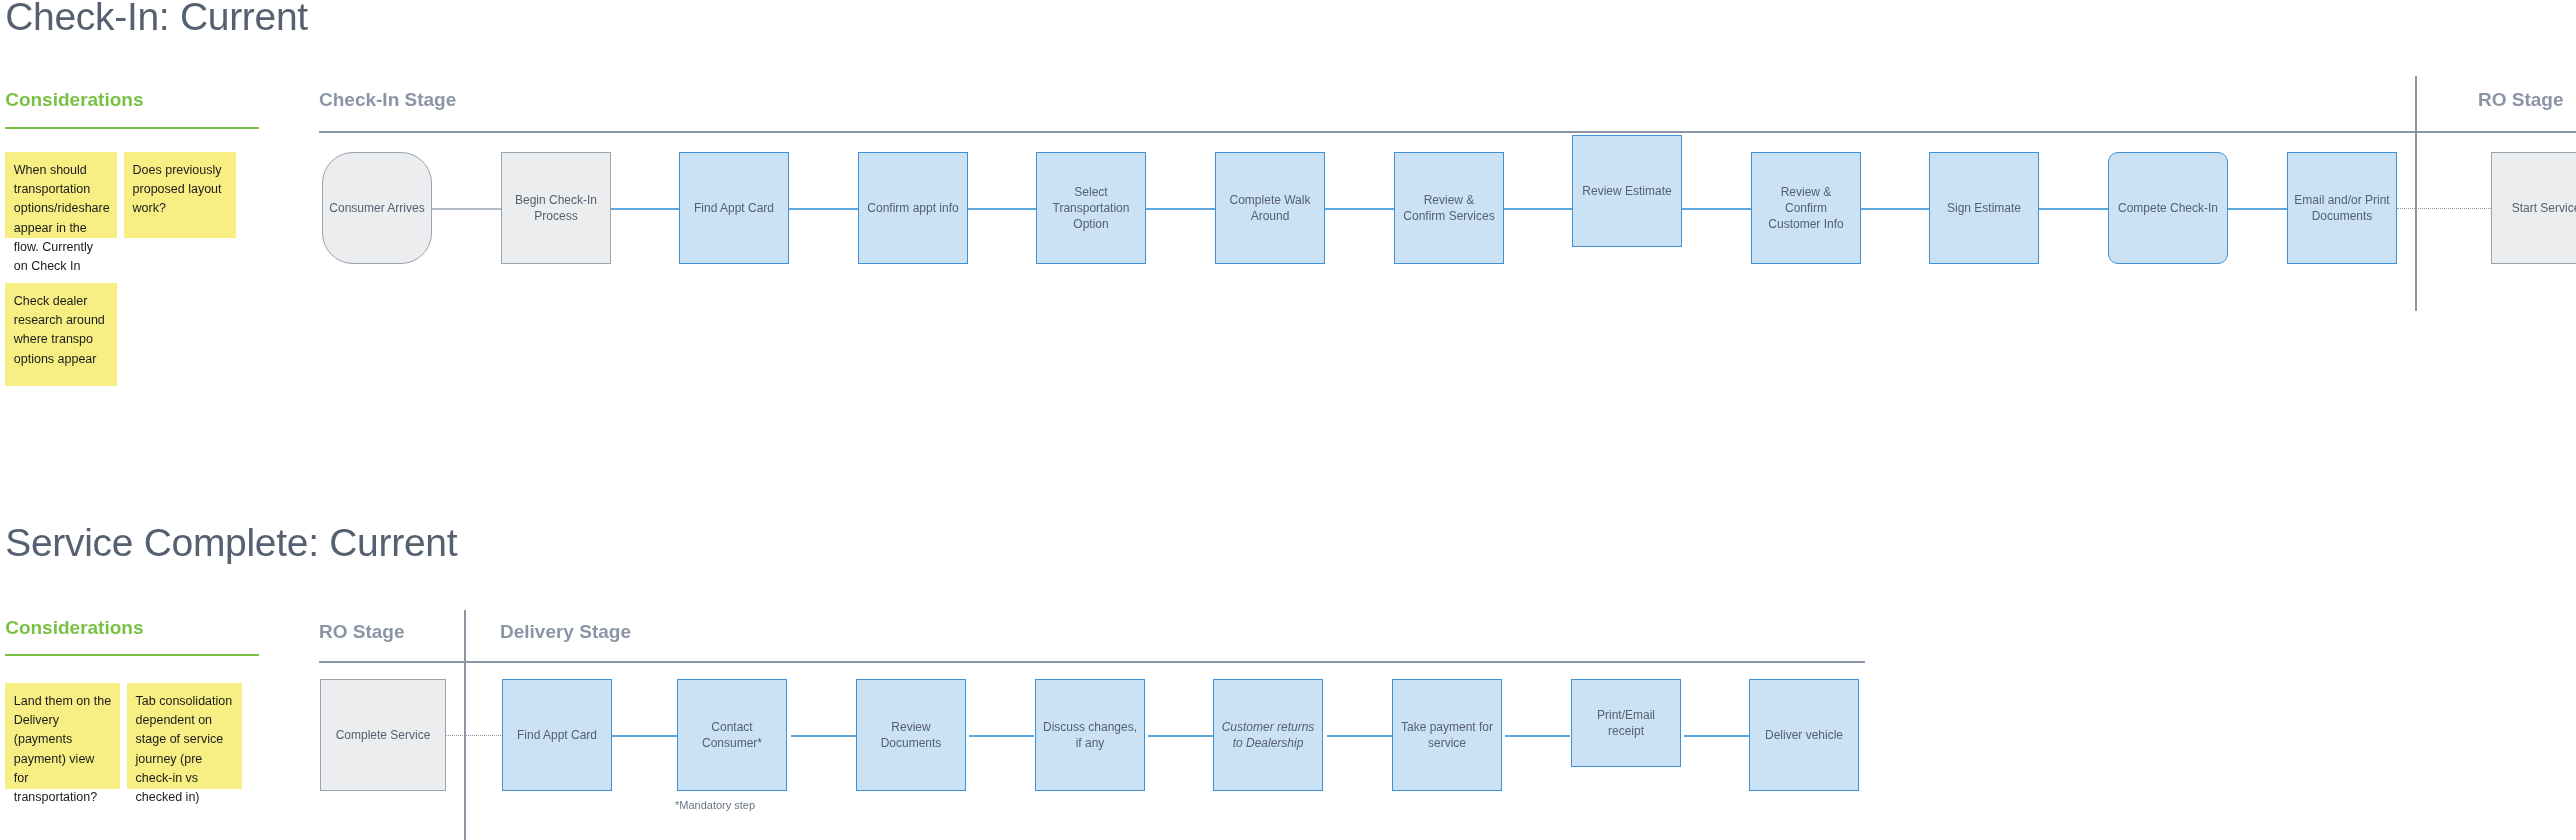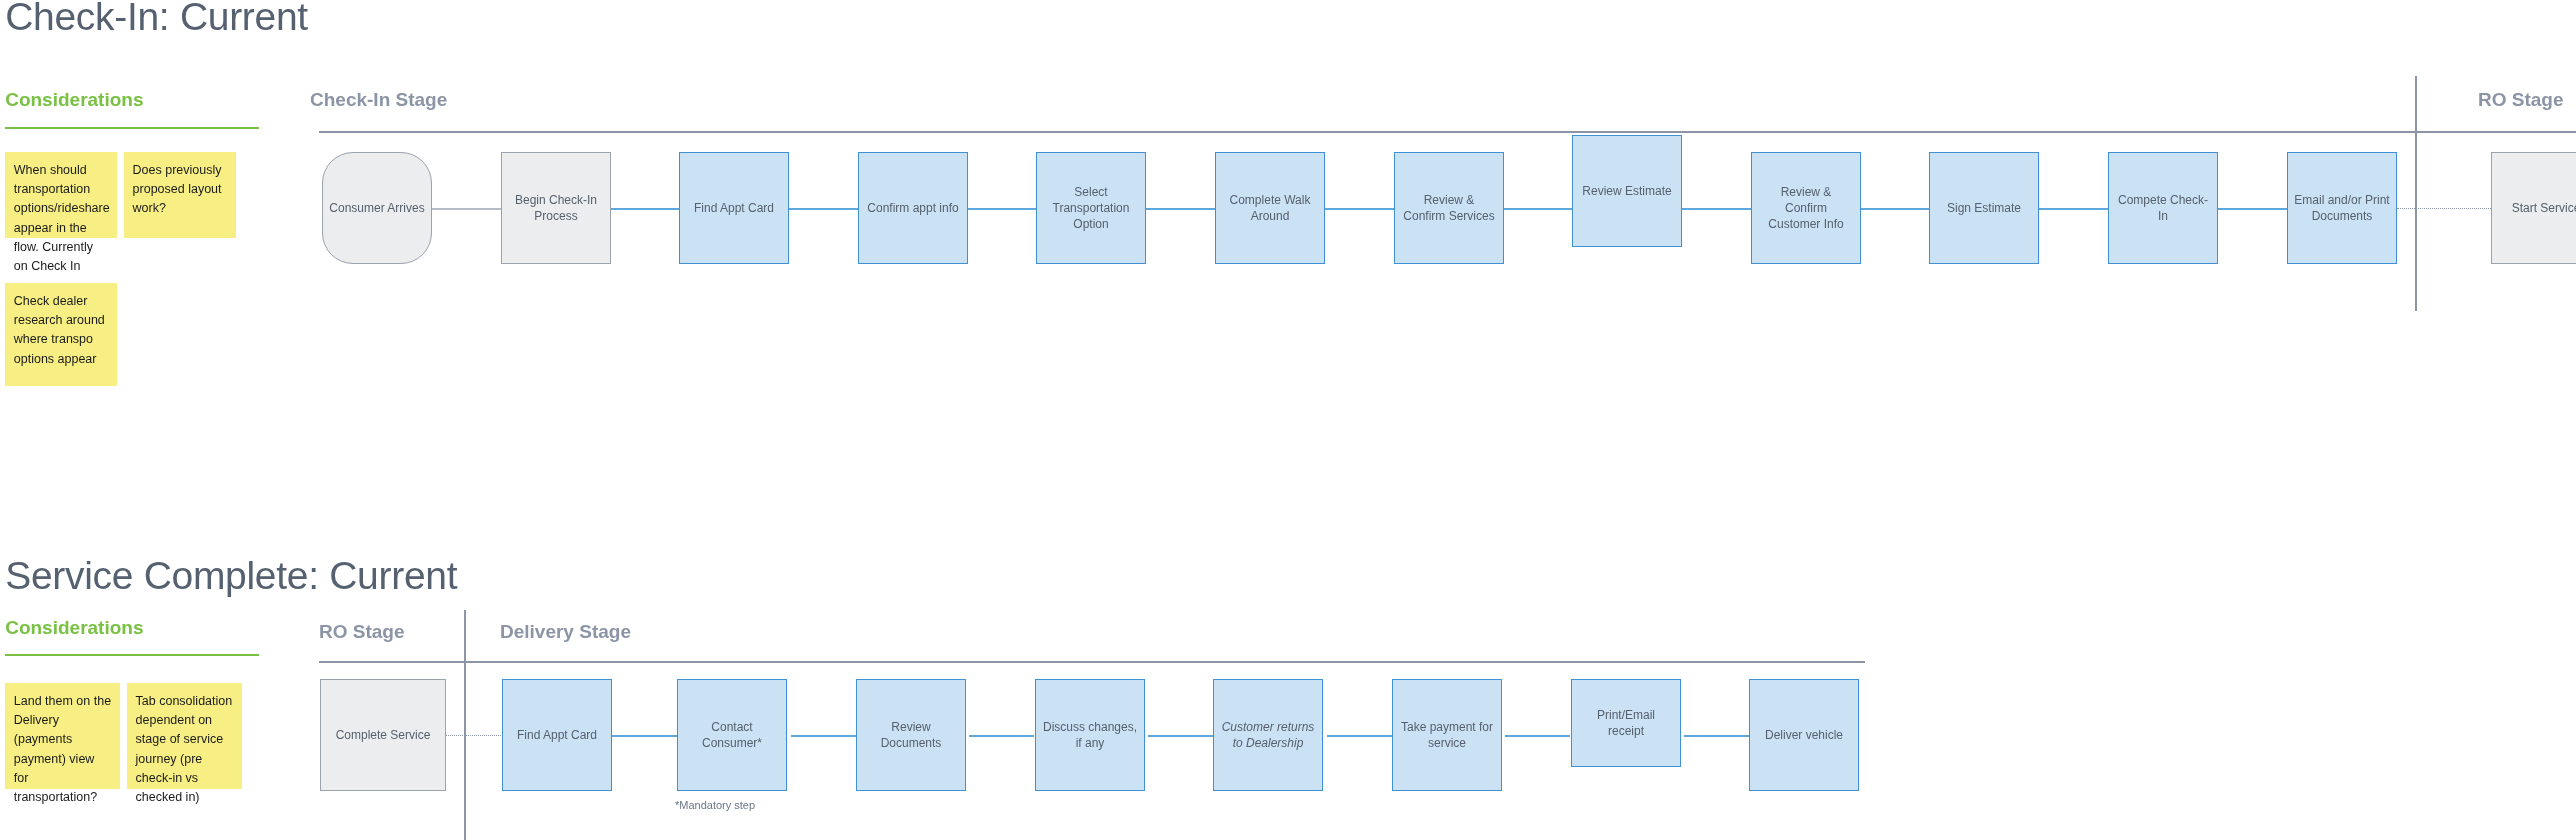--- a/index.html
+++ b/index.html
@@ -24,21 +24,21 @@
   
   .page-title {
     position: absolute;
     font-size: 39px;
     font-weight: 400;
     color: #556070;
     letter-spacing: -0.3px;
     white-space: nowrap;
   }
   #title-checkin   { left: 5.2px;  top: -5.2px; }
-  #title-service   { left: 5.2px;  top: 521px; margin-top: 33px; }
+  #title-service   { left: 5.2px;  top: 521px; }
 
   
   .col-head {
     position: absolute;
     font-size: 19px;
     font-weight: 700;
     white-space: nowrap;
   }
   .col-head.green { color: #79c143; }
   .col-head.grey  { color: #8b95a6; }
@@ -119,21 +119,21 @@
 
   <div class="page-title" id="title-checkin">Check-In: Current</div>
 
   <div class="col-head green" style="left:5.2px; top:89px;">Considerations</div>
   <div class="rule green" style="left:5.2px; top:127px; width:254px;"></div>
 
   <div class="sticky" style="left:5.2px; top:152px; width:112px; height:86px;">When should transportation options/rideshare appear in the flow. Currently on Check In screen...</div>
   <div class="sticky" style="left:124px; top:152px; width:112px; height:86px;">Does previously proposed layout work?</div>
   <div class="sticky" style="left:5.2px; top:283px; width:112px; height:103px;">Check dealer research around where transpo options appear</div>
 
-  <div class="col-head grey" style="left:310px; top:89px;">Check-In Stage</div>
+  <div class="col-head grey" style="left:319px; top:89px;">Check-In Stage</div>
   <div class="col-head grey" style="left:2478px; top:89px;">RO Stage</div>
 
   <div class="rule grey" style="left:319px; top:131px; width:2257px;"></div>
   <div class="vrule" style="left:2415px; top:76px; height:235px;"></div>
 
   <div class="conn grey" style="left:432px; top:208px; width:69px;"></div>
   <div class="conn blue" style="left:611px; top:208px; width:69px;"></div>
   <div class="conn blue" style="left:789px; top:208px; width:69px;"></div>
   <div class="conn blue" style="left:968px; top:208px; width:69px;"></div>
   <div class="conn blue" style="left:1146px; top:208px; width:69px;"></div>
@@ -148,21 +148,21 @@
   <div class="node grey" style="left:322px; top:152px; width:110px; height:112px;border-radius:31px;">Consumer Arrives</div>
   <div class="node grey" style="left:501px; top:152px; width:110px; height:112px;">Begin Check-In Process</div>
   <div class="node blue" style="left:679px; top:152px; width:110px; height:112px;">Find Appt Card</div>
   <div class="node blue" style="left:858px; top:152px; width:110px; height:112px;">Confirm appt info</div>
   <div class="node blue" style="left:1036px; top:152px; width:110px; height:112px;">Select Transportation Option</div>
   <div class="node blue" style="left:1215px; top:152px; width:110px; height:112px;">Complete Walk Around</div>
   <div class="node blue" style="left:1394px; top:152px; width:110px; height:112px;">Review &amp; Confirm Services</div>
   <div class="node blue" style="left:1572px; top:135px; width:110px; height:112px;">Review Estimate</div>
   <div class="node blue" style="left:1751px; top:152px; width:110px; height:112px;">Review &amp; Confirm Customer Info</div>
   <div class="node blue" style="left:1929px; top:152px; width:110px; height:112px;">Sign Estimate</div>
-  <div class="node blue" style="left:2108px; top:152px; width:110px; height:112px;">Compete Check-In</div>
+  <div class="node blue" style="left:2108px; top:152px; width:120px; height:112px;border-radius:10px;">Compete Check-In</div>
   <div class="node blue" style="left:2287px; top:152px; width:110px; height:112px;">Email and/or Print Documents</div>
   <div class="node grey" style="left:2491px; top:152px; width:110px; height:112px;">Start Service</div>
 
   <div class="page-title" id="title-service">Service Complete: Current</div>
 
   <div class="col-head green" style="left:5.2px; top:617px;">Considerations</div>
   <div class="rule green" style="left:5.2px; top:654px; width:254px;"></div>
 
   <div class="sticky" style="left:5.2px; top:683px; width:115px; height:106px;">Land them on the Delivery (payments payment) view for transportation?</div>
   <div class="sticky" style="left:127px; top:683px; width:115px; height:106px;">Tab consolidation dependent on stage of service journey (pre check-in vs checked in)</div>

